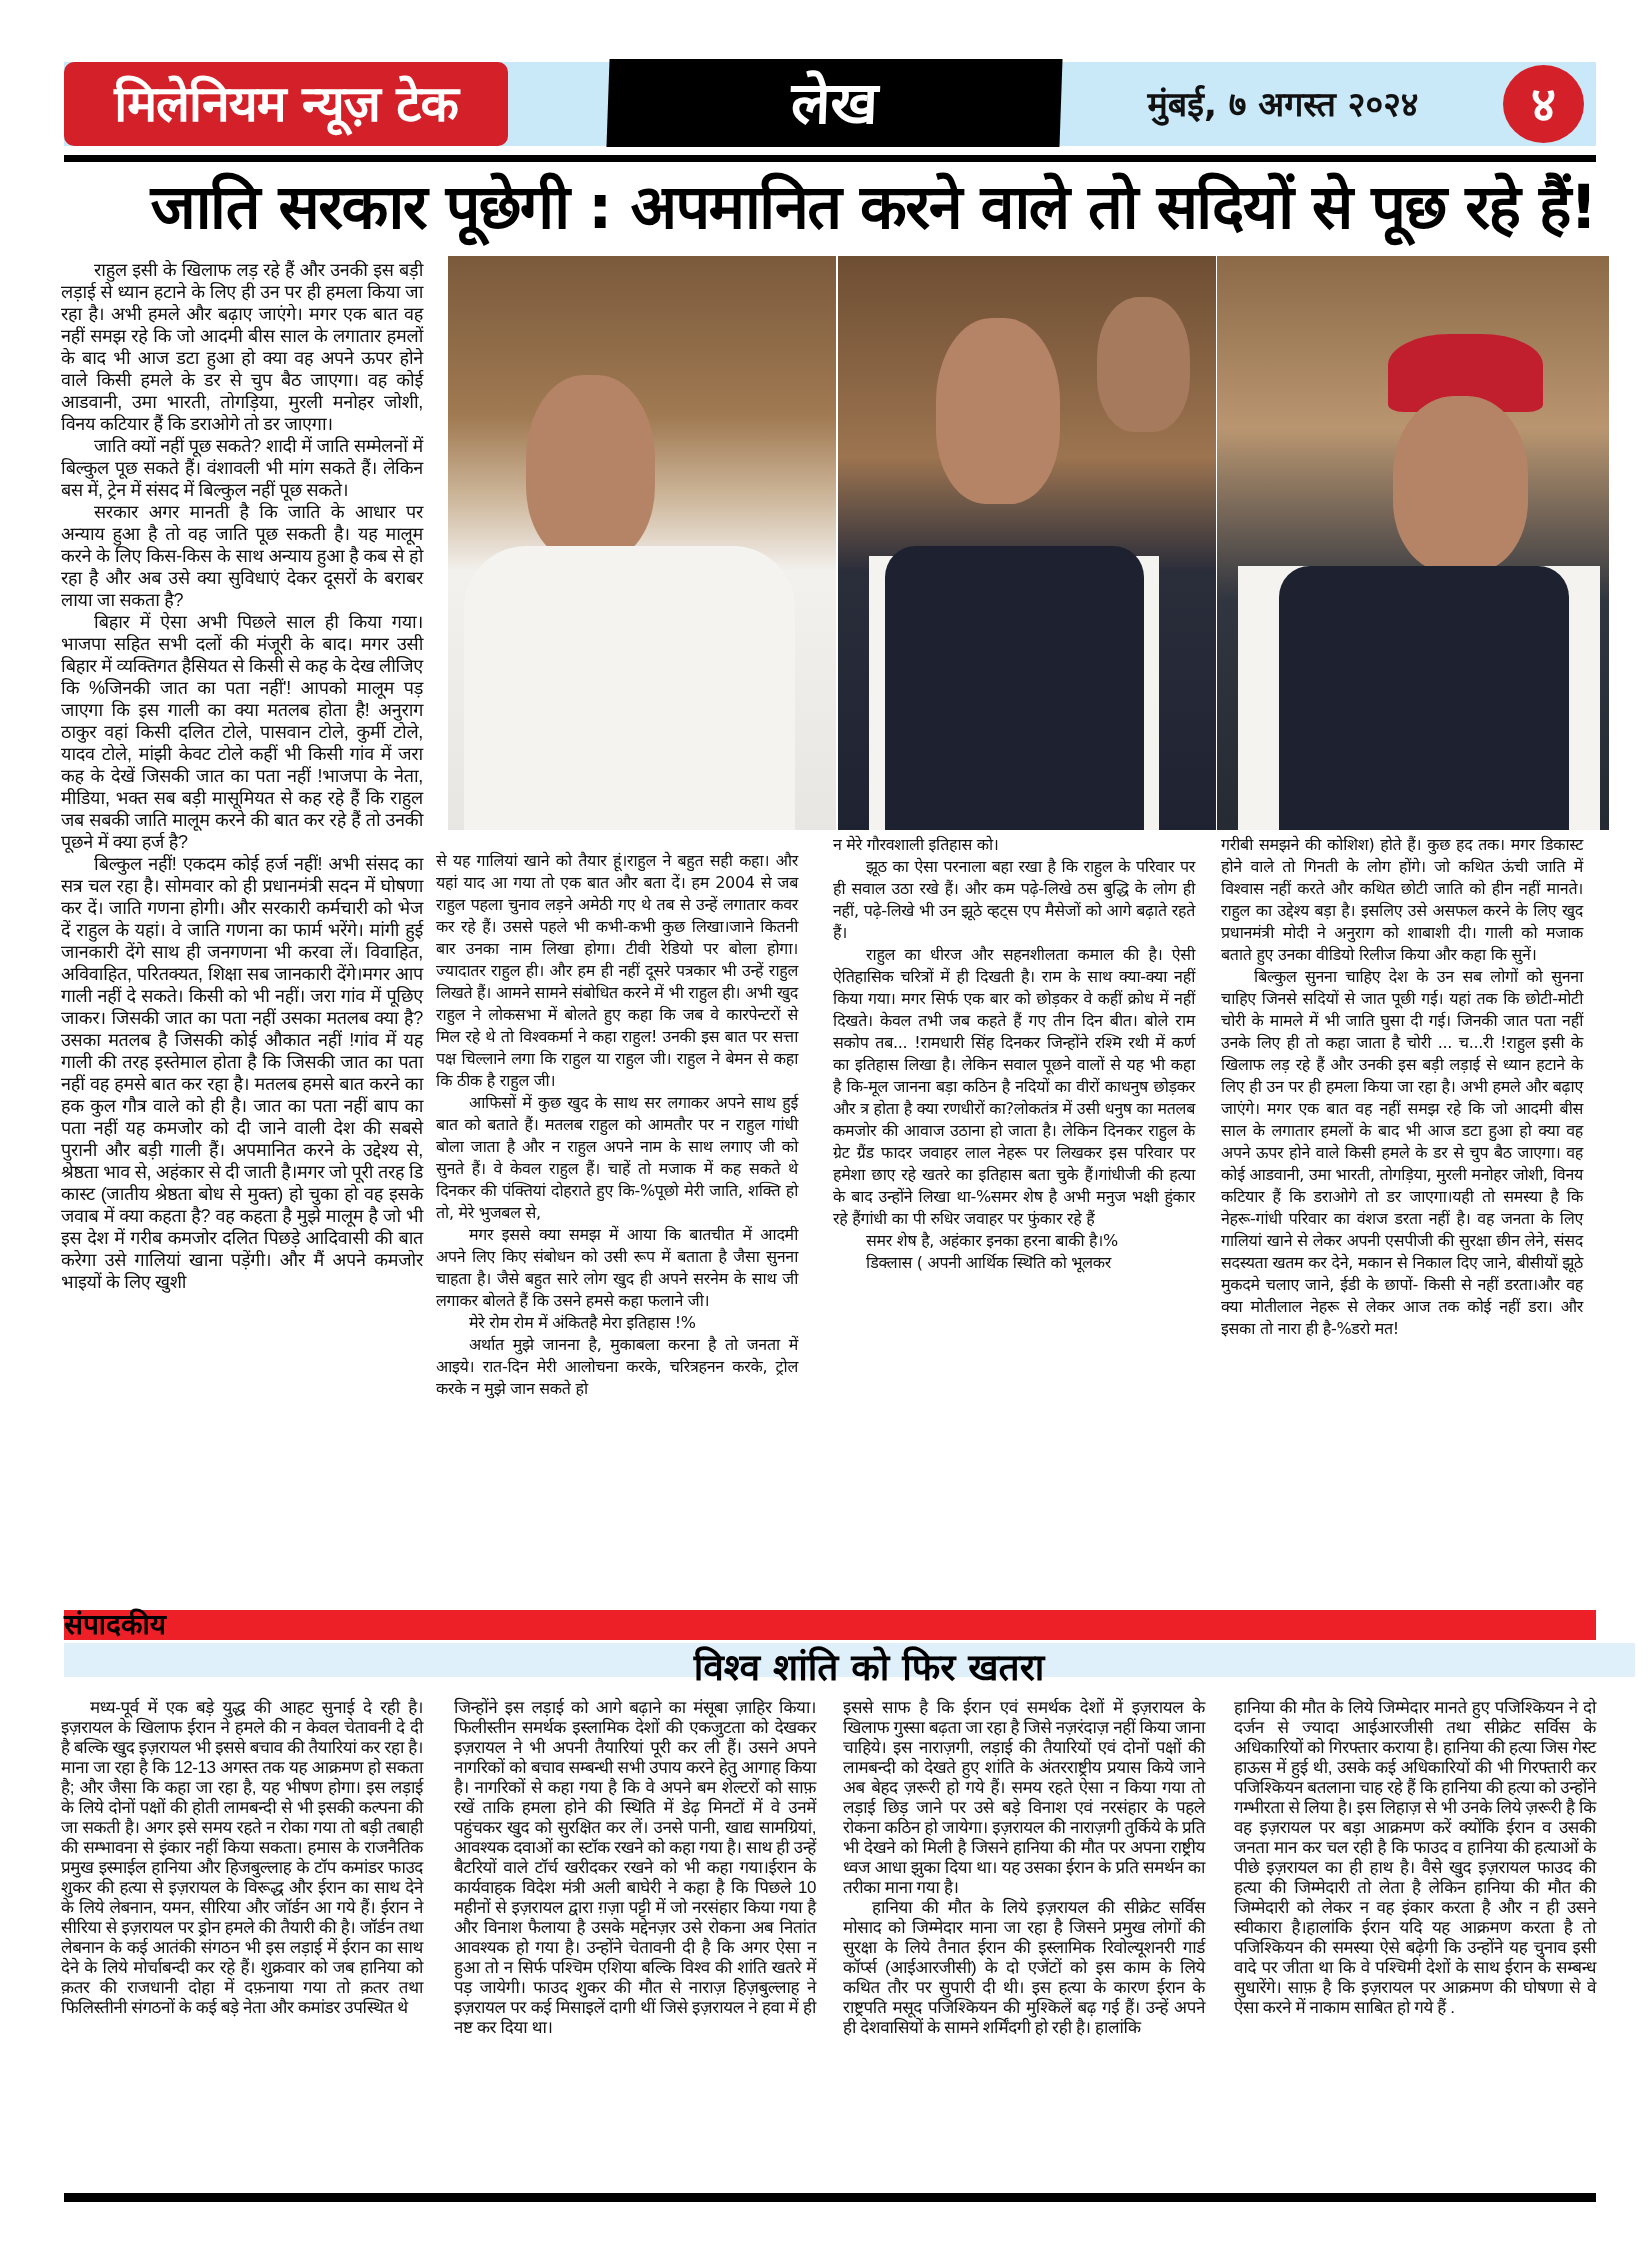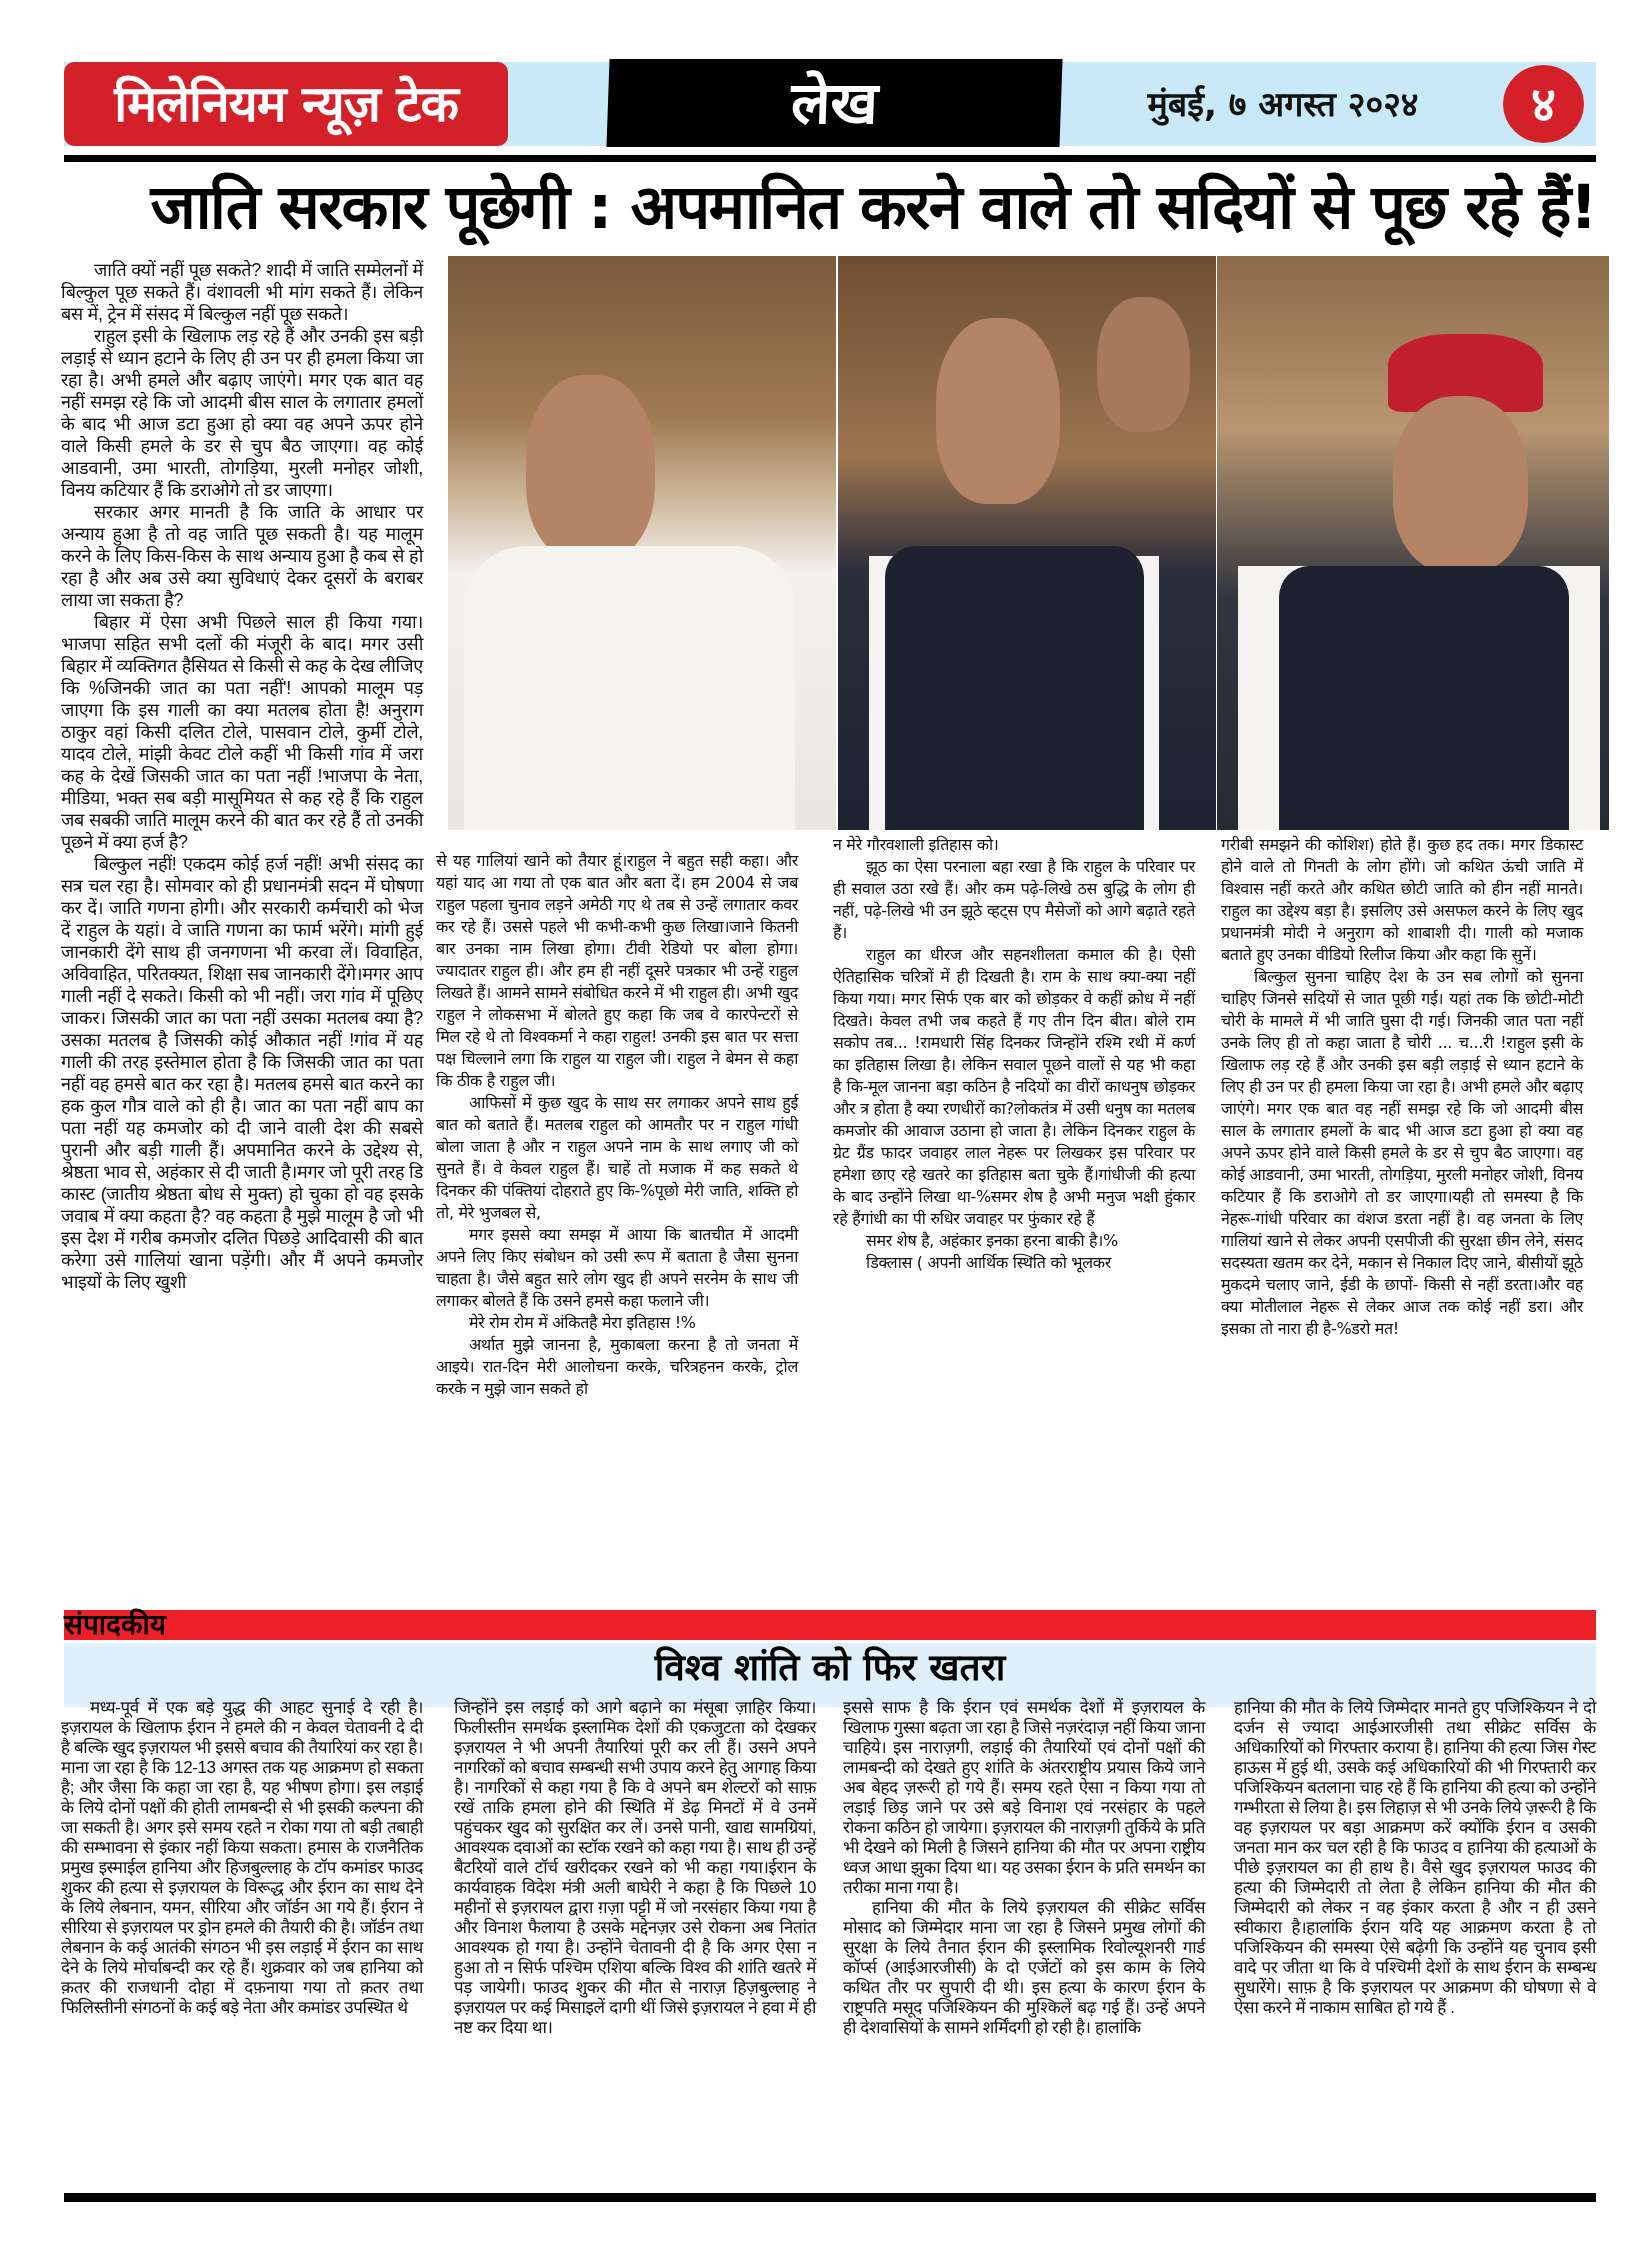--- a/index.html
+++ b/index.html
@@ -25,21 +25,21 @@
   .photo{position:absolute;top:256px;height:574px;overflow:hidden;}
   #ph1{left:448px;width:388px;background:linear-gradient(180deg,#7b5a3c 0%,#a07a52 28%,#cdb69a 42%,#f3f1ee 55%,#e8e6e2 100%);}
   #ph2{left:838px;width:378px;background:linear-gradient(180deg,#6e4e33 0%,#9c7450 35%,#2a2d3a 55%,#1f2230 100%);}
   #ph3{left:1217px;width:392px;background:linear-gradient(180deg,#8c6a48 0%,#b99670 30%,#30353f 60%,#262a33 100%);}
   .face{position:absolute;border-radius:45% 45% 40% 40%;background:#b58466;}
   .shirt{position:absolute;background:#f4f3f0;}
   .vest{position:absolute;background:#1e2230;}
   .cap{position:absolute;background:#c21f2e;border-radius:40% 40% 10% 10%;}
   
   #ed-band{left:64px;top:1610px;width:1532px;height:30px;background:#ee2027;color:#000000;font-size:28px;font-weight:bold;line-height:30px;text-align:left;}
-  #ed-title-band{left:64px;top:1643px;width:1532px;height:64px;background:#dff0fb;font-size:37px;font-weight:bold;line-height:50px;text-align:center;color:#000;}
+  #ed-title-band{left:64px;top:1643px;width:1532px;height:34px;background:#dff0fb;font-size:37px;font-weight:bold;line-height:50px;text-align:center;color:#000;padding-left:39px;}
   .ecol{position:absolute;top:1698px;width:362px;height:352px;font-family:"Liberation Sans",sans-serif;font-size:17px;line-height:20px;text-align:justify;letter-spacing:-0.4px;}
   .ecol p{margin:0;}
   .ecol p.ind{text-indent:29px;}
   #e1{left:61px;} #e2{left:454px;} #e3{left:843px;} #e4{left:1234px;}
   #rule-bottom{left:64px;top:2193px;width:1532px;height:9.3px;background:#000;}
 </style>
 </head>
 <body>
 
 <div class="abs" id="band"></div>
@@ -62,22 +62,22 @@
   <div class="vest" style="left:47px;top:290px;width:259px;height:290px;border-radius:31px 31px 0 0;"></div>
 </div>
 <div class="photo" id="ph3">
   <div class="cap" style="left:171px;top:78px;width:155px;height:78px;"></div>
   <div class="face" style="left:176px;top:140px;width:135px;height:176px;"></div>
   <div class="shirt" style="left:21px;top:310px;width:362px;height:269px;"></div>
   <div class="vest" style="left:62px;top:310px;width:290px;height:269px;border-radius:31px 31px 0 0;"></div>
 </div>
 
 <div class="col" id="c1">
+    <p class="ind">राहुल इसी के खिलाफ लड़ रहे हैं और उनकी इस बड़ी लड़ाई से ध्यान हटाने के लिए ही उन पर ही हमला किया जा रहा है। अभी हमले और बढ़ाए जाएंगे। मगर एक बात वह नहीं समझ रहे कि जो आदमी बीस साल के लगातार हमलों के बाद भी आज डटा हुआ हो क्या वह अपने ऊपर होने वाले किसी हमले के डर से चुप बैठ जाएगा। वह कोई आडवानी, उमा भारती, तोगड़िया, मुरली मनोहर जोशी, विनय कटियार हैं कि डराओगे तो डर जाएगा।</p>
     <p class="ind">जाति क्यों नहीं पूछ सकते? शादी में जाति सम्मेलनों में बिल्कुल पूछ सकते हैं। वंशावली भी मांग सकते हैं। लेकिन बस में, ट्रेन में संसद में बिल्कुल नहीं पूछ सकते।</p>
-    <p class="ind">राहुल इसी के खिलाफ लड़ रहे हैं और उनकी इस बड़ी लड़ाई से ध्यान हटाने के लिए ही उन पर ही हमला किया जा रहा है। अभी हमले और बढ़ाए जाएंगे। मगर एक बात वह नहीं समझ रहे कि जो आदमी बीस साल के लगातार हमलों के बाद भी आज डटा हुआ हो क्या वह अपने ऊपर होने वाले किसी हमले के डर से चुप बैठ जाएगा। वह कोई आडवानी, उमा भारती, तोगड़िया, मुरली मनोहर जोशी, विनय कटियार हैं कि डराओगे तो डर जाएगा।</p>
     <p class="ind">सरकार अगर मानती है कि जाति के आधार पर अन्याय हुआ है तो वह जाति पूछ सकती है। यह मालूम करने के लिए किस-किस के साथ अन्याय हुआ है कब से हो रहा है और अब उसे क्या सुविधाएं देकर दूसरों के बराबर लाया जा सकता है?</p>
     <p class="ind">बिहार में ऐसा अभी पिछले साल ही किया गया। भाजपा सहित सभी दलों की मंजूरी के बाद। मगर उसी बिहार में व्यक्तिगत हैसियत से किसी से कह के देख लीजिए कि %जिनकी जात का पता नहीं'! आपको मालूम पड़ जाएगा कि इस गाली का क्या मतलब होता है! अनुराग ठाकुर वहां किसी दलित टोले, पासवान टोले, कुर्मी टोले, यादव टोले, मांझी केवट टोले कहीं भी किसी गांव में जरा कह के देखें जिसकी जात का पता नहीं !भाजपा के नेता, मीडिया, भक्त सब बड़ी मासूमियत से कह रहे हैं कि राहुल जब सबकी जाति मालूम करने की बात कर रहे हैं तो उनकी पूछने में क्या हर्ज है?</p>
     <p class="ind">बिल्कुल नहीं! एकदम कोई हर्ज नहीं! अभी संसद का सत्र चल रहा है। सोमवार को ही प्रधानमंत्री सदन में घोषणा कर दें। जाति गणना होगी। और सरकारी कर्मचारी को भेज दें राहुल के यहां। वे जाति गणना का फार्म भरेंगे। मांगी हुई जानकारी देंगे साथ ही जनगणना भी करवा लें। विवाहित, अविवाहित, परितक्यत, शिक्षा सब जानकारी देंगे।मगर आप गाली नहीं दे सकते। किसी को भी नहीं। जरा गांव में पूछिए जाकर। जिसकी जात का पता नहीं उसका मतलब क्या है? उसका मतलब है जिसकी कोई औकात नहीं !गांव में यह गाली की तरह इस्तेमाल होता है कि जिसकी जात का पता नहीं वह हमसे बात कर रहा है। मतलब हमसे बात करने का हक कुल गौत्र वाले को ही है। जात का पता नहीं बाप का पता नहीं यह कमजोर को दी जाने वाली देश की सबसे पुरानी और बड़ी गाली हैं। अपमानित करने के उद्देश्य से, श्रेष्ठता भाव से, अहंकार से दी जाती है।मगर जो पूरी तरह डि कास्ट (जातीय श्रेष्ठता बोध से मुक्त) हो चुका हो वह इसके जवाब में क्या कहता है? वह कहता है मुझे मालूम है जो भी इस देश में गरीब कमजोर दलित पिछड़े आदिवासी की बात करेगा उसे गालियां खाना पड़ेंगी। और मैं अपने कमजोर भाइयों के लिए खुशी</p>
   </div>
 <div class="col" id="c2">
     <p>से यह गालियां खाने को तैयार हूं।राहुल ने बहुत सही कहा। और यहां याद आ गया तो एक बात और बता दें। हम 2004 से जब राहुल पहला चुनाव लड़ने अमेठी गए थे तब से उन्हें लगातार कवर कर रहे हैं। उससे पहले भी कभी-कभी कुछ लिखा।जाने कितनी बार उनका नाम लिखा होगा। टीवी रेडियो पर बोला होगा। ज्यादातर राहुल ही। और हम ही नहीं दूसरे पत्रकार भी उन्हें राहुल लिखते हैं। आमने सामने संबोधित करने में भी राहुल ही। अभी खुद राहुल ने लोकसभा में बोलते हुए कहा कि जब वे कारपेन्टरों से मिल रहे थे तो विश्वकर्मा ने कहा राहुल! उनकी इस बात पर सत्ता पक्ष चिल्लाने लगा कि राहुल या राहुल जी। राहुल ने बेमन से कहा कि ठीक है राहुल जी।</p>
     <p class="ind">आफिसों में कुछ खुद के साथ सर लगाकर अपने साथ हुई बात को बताते हैं। मतलब राहुल को आमतौर पर न राहुल गांधी बोला जाता है और न राहुल अपने नाम के साथ लगाए जी को सुनते हैं। वे केवल राहुल हैं। चाहें तो मजाक में कह सकते थे दिनकर की पंक्तियां दोहराते हुए कि-%पूछो मेरी जाति, शक्ति हो तो, मेरे भुजबल से,</p>
     <p class="ind">मगर इससे क्या समझ में आया कि बातचीत में आदमी अपने लिए किए संबोधन को उसी रूप में बताता है जैसा सुनना चाहता है। जैसे बहुत सारे लोग खुद ही अपने सरनेम के साथ जी लगाकर बोलते हैं कि उसने हमसे कहा फलाने जी।</p>
     <p class="ind">मेरे रोम रोम में अंकितहै मेरा इतिहास !%</p>
     <p class="ind">अर्थात मुझे जानना है, मुकाबला करना है तो जनता में आइये। रात-दिन मेरी आलोचना करके, चरित्रहनन करके, ट्रोल करके न मुझे जान सकते हो</p>

